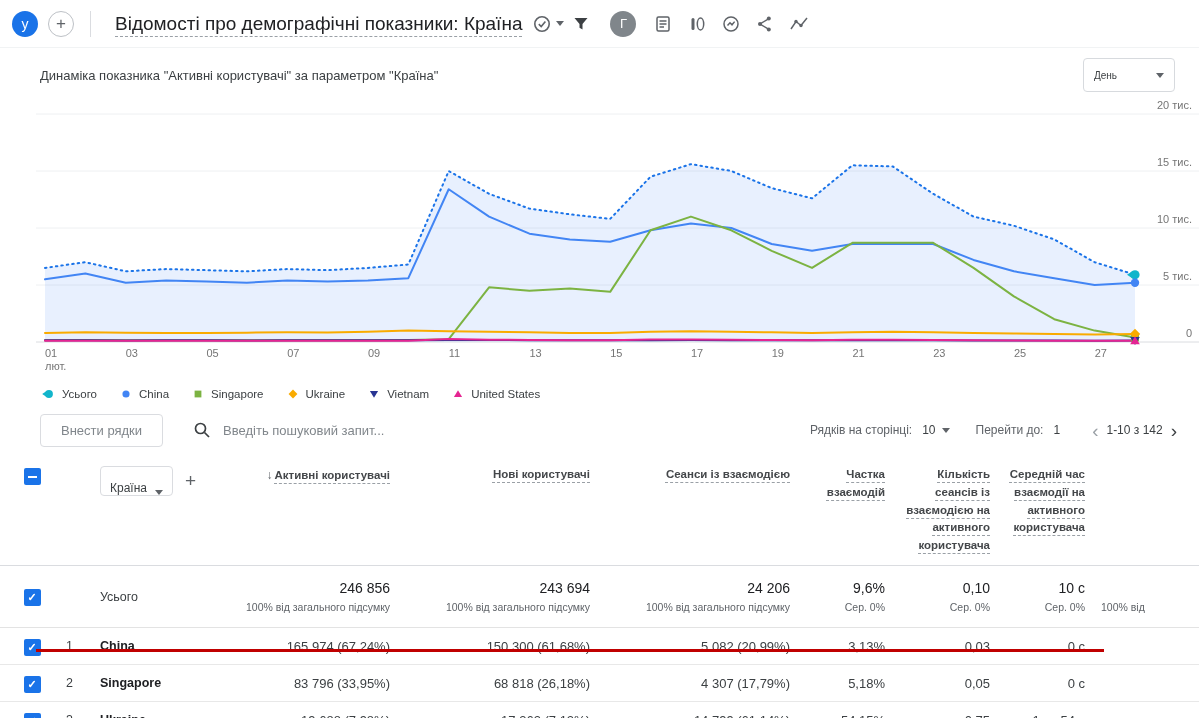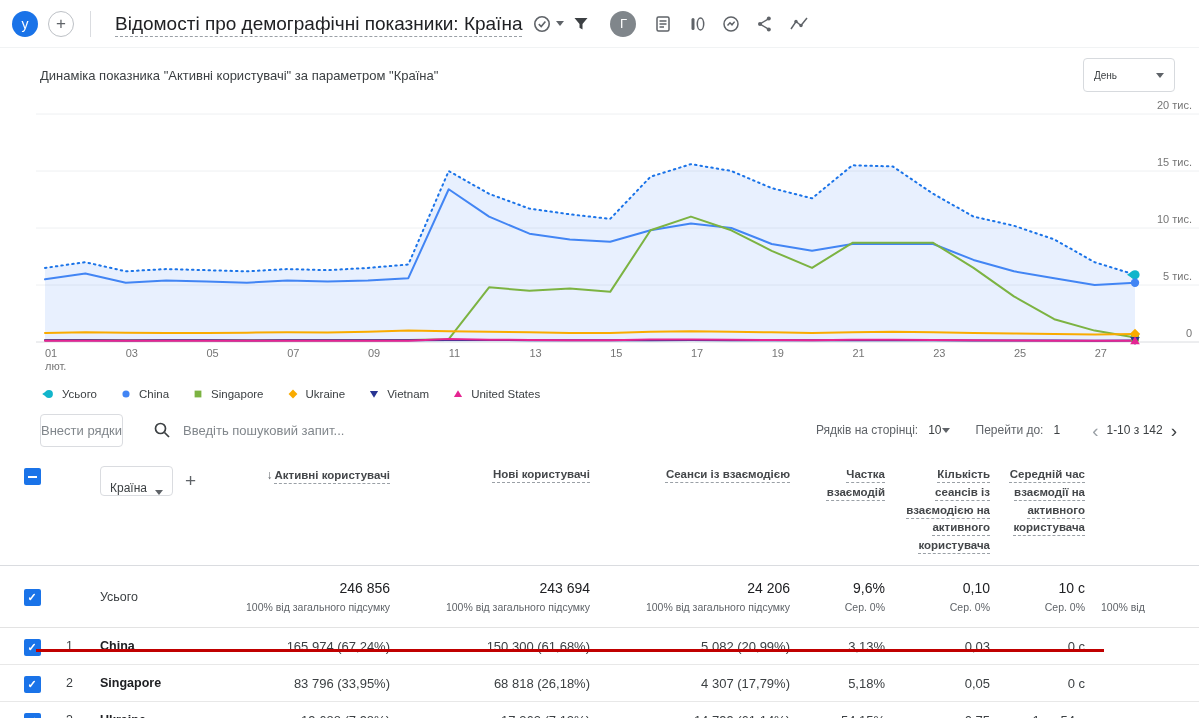--- a/index.html
+++ b/index.html
@@ -32,25 +32,25 @@
     justify-content:space-between;padding:0 10px;font-size:10px;color:#3c4043;cursor:pointer;background:#fff;}
   .chart-wrap{position:relative;height:292px;}
   #chart-svg{position:absolute;left:0;top:0;}
   #chart-svg text{font-family:"Liberation Sans",sans-serif;}
   .legend{display:flex;align-items:center;gap:20px;padding-left:40px;height:24px;font-size:11.5px;color:#3c4043;}
   .legend-item{display:inline-flex;align-items:center;gap:6px;cursor:pointer;}
 
   
   .controls{display:flex;align-items:center;padding:7px 16px 7px 40px;height:48px;}
   .edit-rows{border:1px solid #dadce0;border-radius:4px;background:#fff;color:#80868b;font-size:13px;
-    padding:8px 0;font-family:inherit;}
+    padding:8px 20px;font-family:inherit;}
   .search{display:flex;align-items:center;gap:12px;margin-left:30px;cursor:text;}
   .search .ph{font-size:13px;color:#80868b;}
   .right-controls{margin-left:auto;display:flex;align-items:center;font-size:12px;color:#5f6368;}
-  .right-controls .val{color:#3c4043;display:inline-flex;align-items:center;cursor:pointer;}
+  .right-controls .val{color:#3c4043;display:inline-flex;align-items:center;gap:6px;cursor:pointer;}
   .rc-gap{margin-left:26px;}
   .rc-sm{margin-left:10px;}
   .chev{font-size:19px;line-height:1;color:#9aa0a6;padding:0 6px;cursor:pointer;}
   .chev.dark{color:#3c4043;}
   .range{color:#3c4043;margin:0 2px;}
 
   
   .t-row{display:grid;grid-template-columns:64px 36px 146px 160px 200px 200px 95px 105px 95px 98px;}
   .t-head{padding:12px 0 10px;border-bottom:1px solid #dadce0;align-items:start;}
   .t-total{height:62px;align-items:center;border-bottom:1px solid #e3e3e3;}

